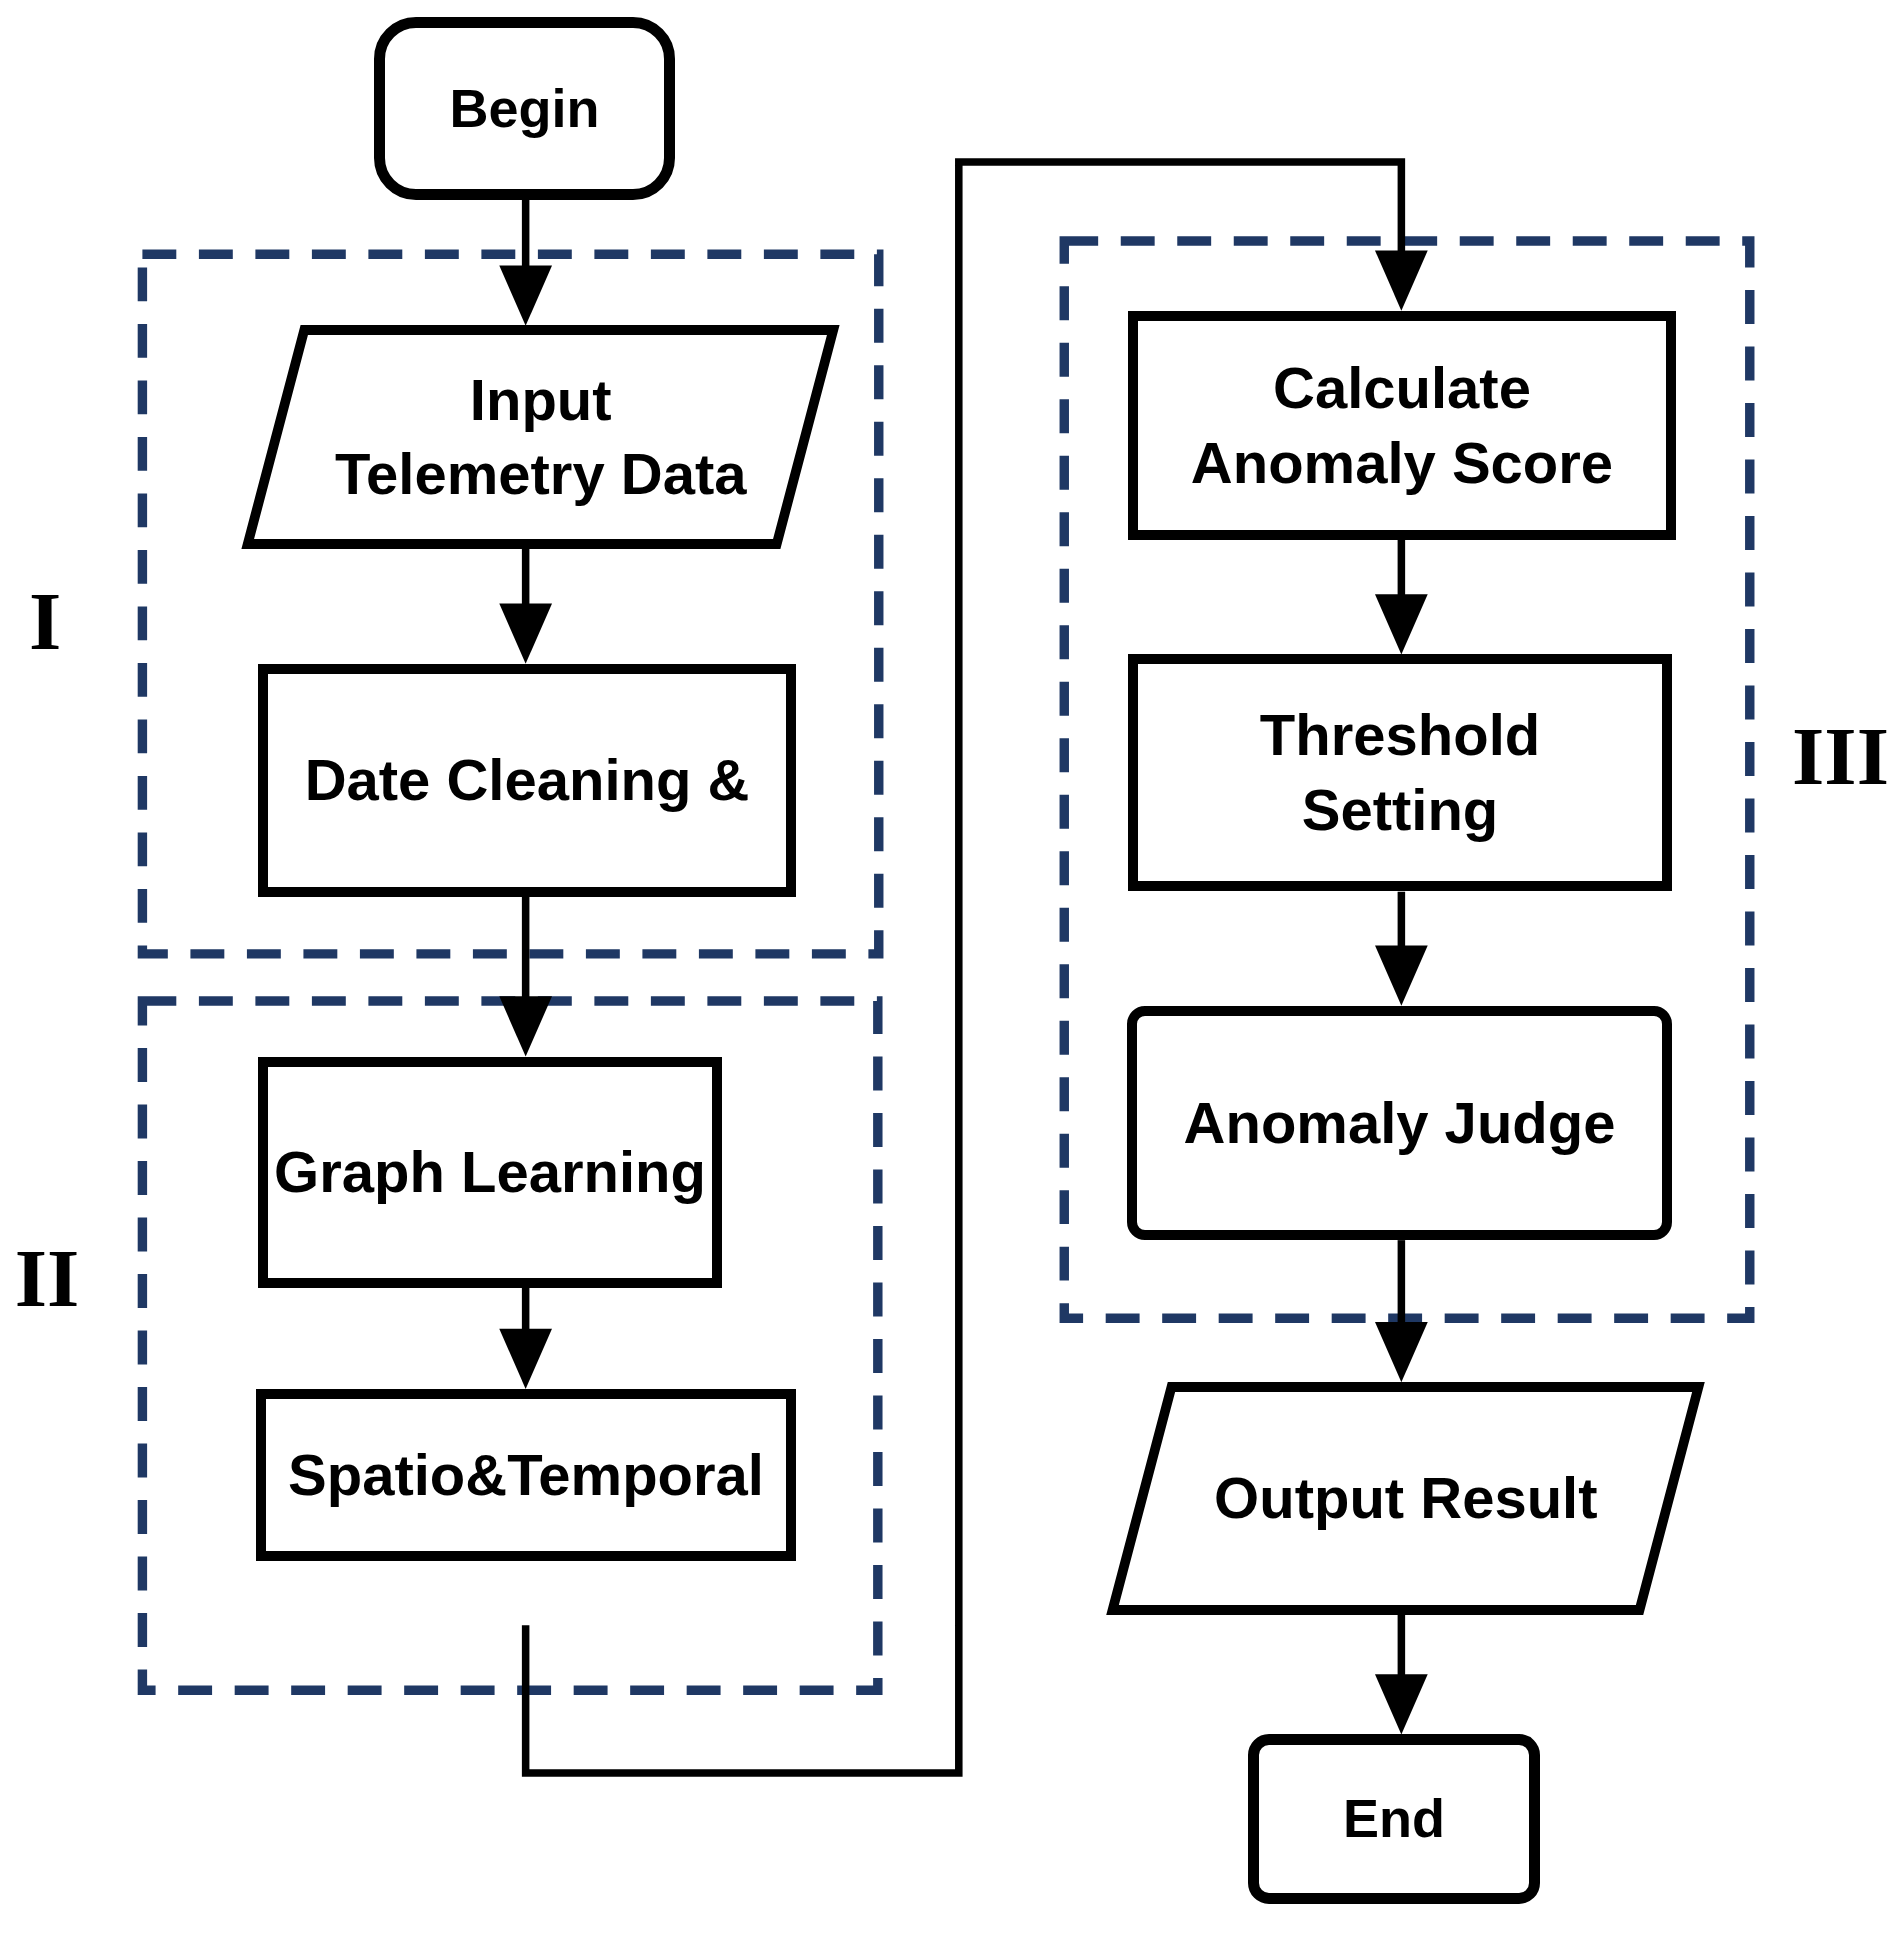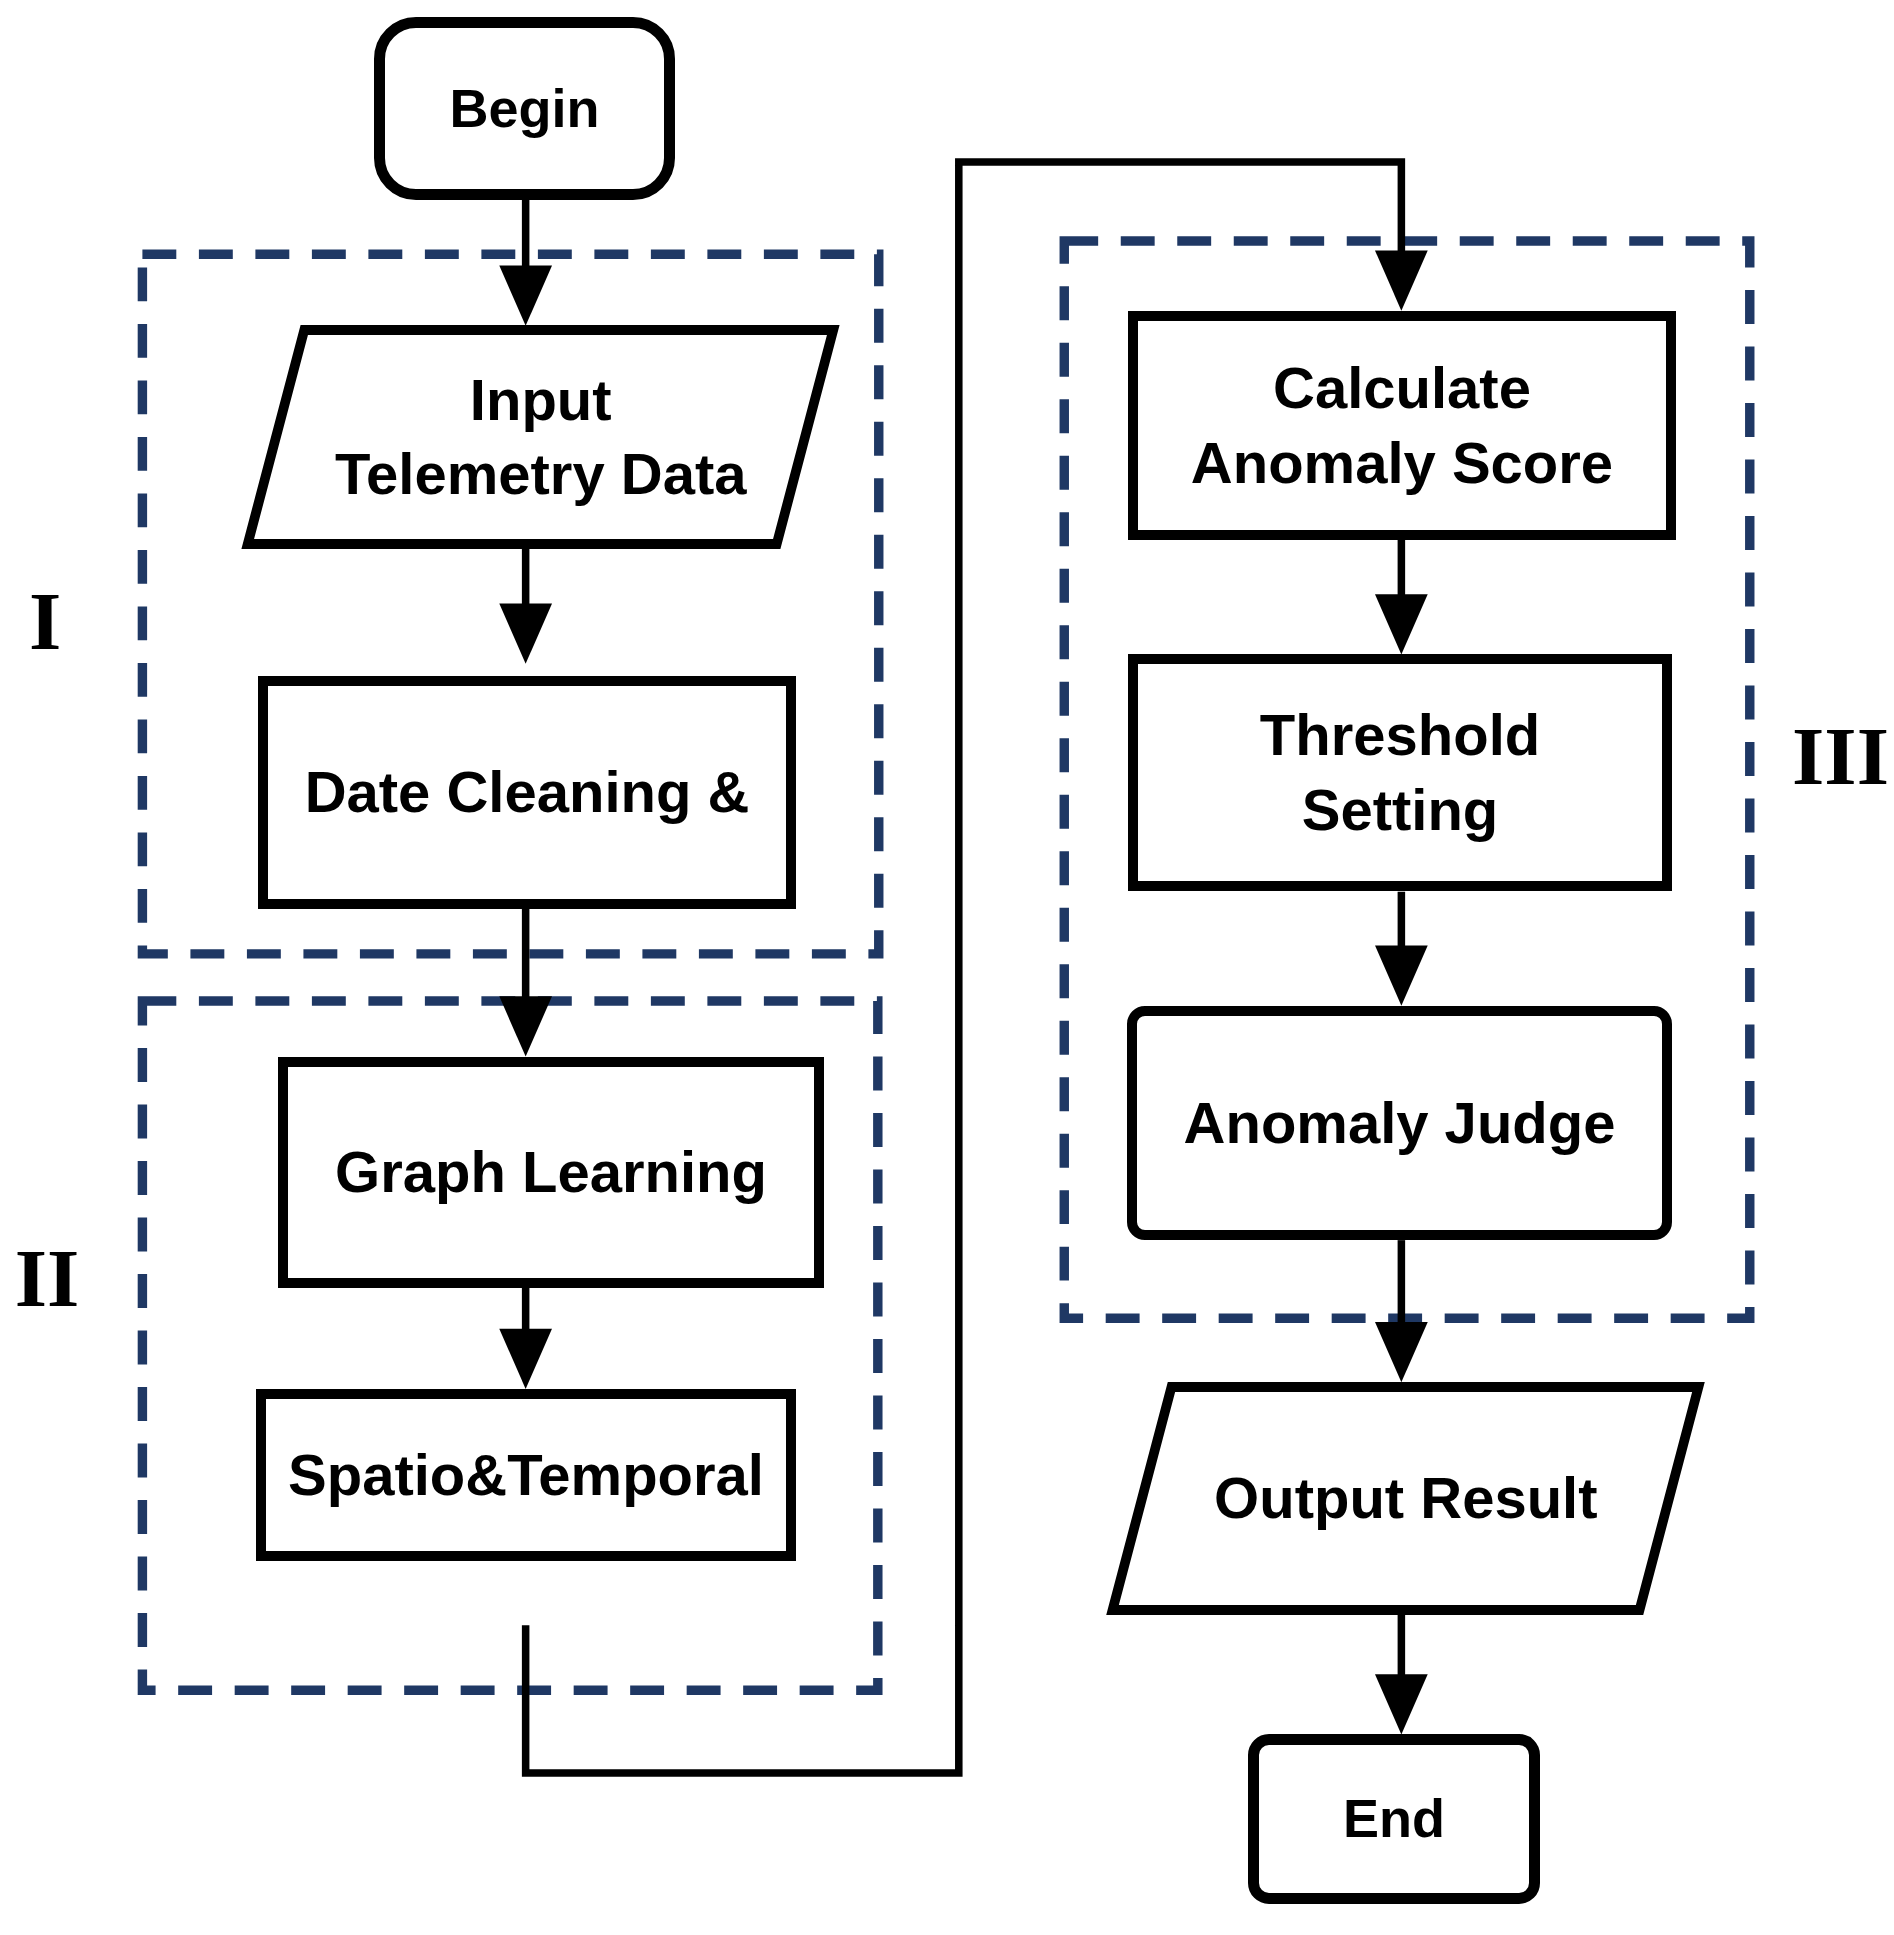--- a/index.html
+++ b/index.html
@@ -140,25 +140,25 @@
     <span>Begin</span>
   </div>
 
   <div class="node skewed" style="left:271px; top:325px; width:539px; height:224px;">
     <div class="unskew">
       <span>Input</span>
       <span>Telemetry Data</span>
     </div>
   </div>
 
-  <div class="node" style="left:258px; top:664px; width:538px; height:233px;margin-top:12px;">
+  <div class="node" style="left:258px; top:664px; width:538px; height:233px;">
     <span>Date Cleaning &amp;</span>
   </div>
 
-  <div class="node" style="left:258px; top:1057px; width:546px; height:231px;margin-left:20px;">
+  <div class="node" style="left:258px; top:1057px; width:464px; height:231px;">
     <span>Graph Learning</span>
   </div>
 
   <div class="node" style="left:256px; top:1389px; width:540px; height:172px;">
     <span>Spatio&amp;Temporal</span>
   </div>
 
   <div class="node" style="left:1128px; top:311px; width:548px; height:229px;">
     <span>Calculate</span>
     <span>Anomaly Score</span>

